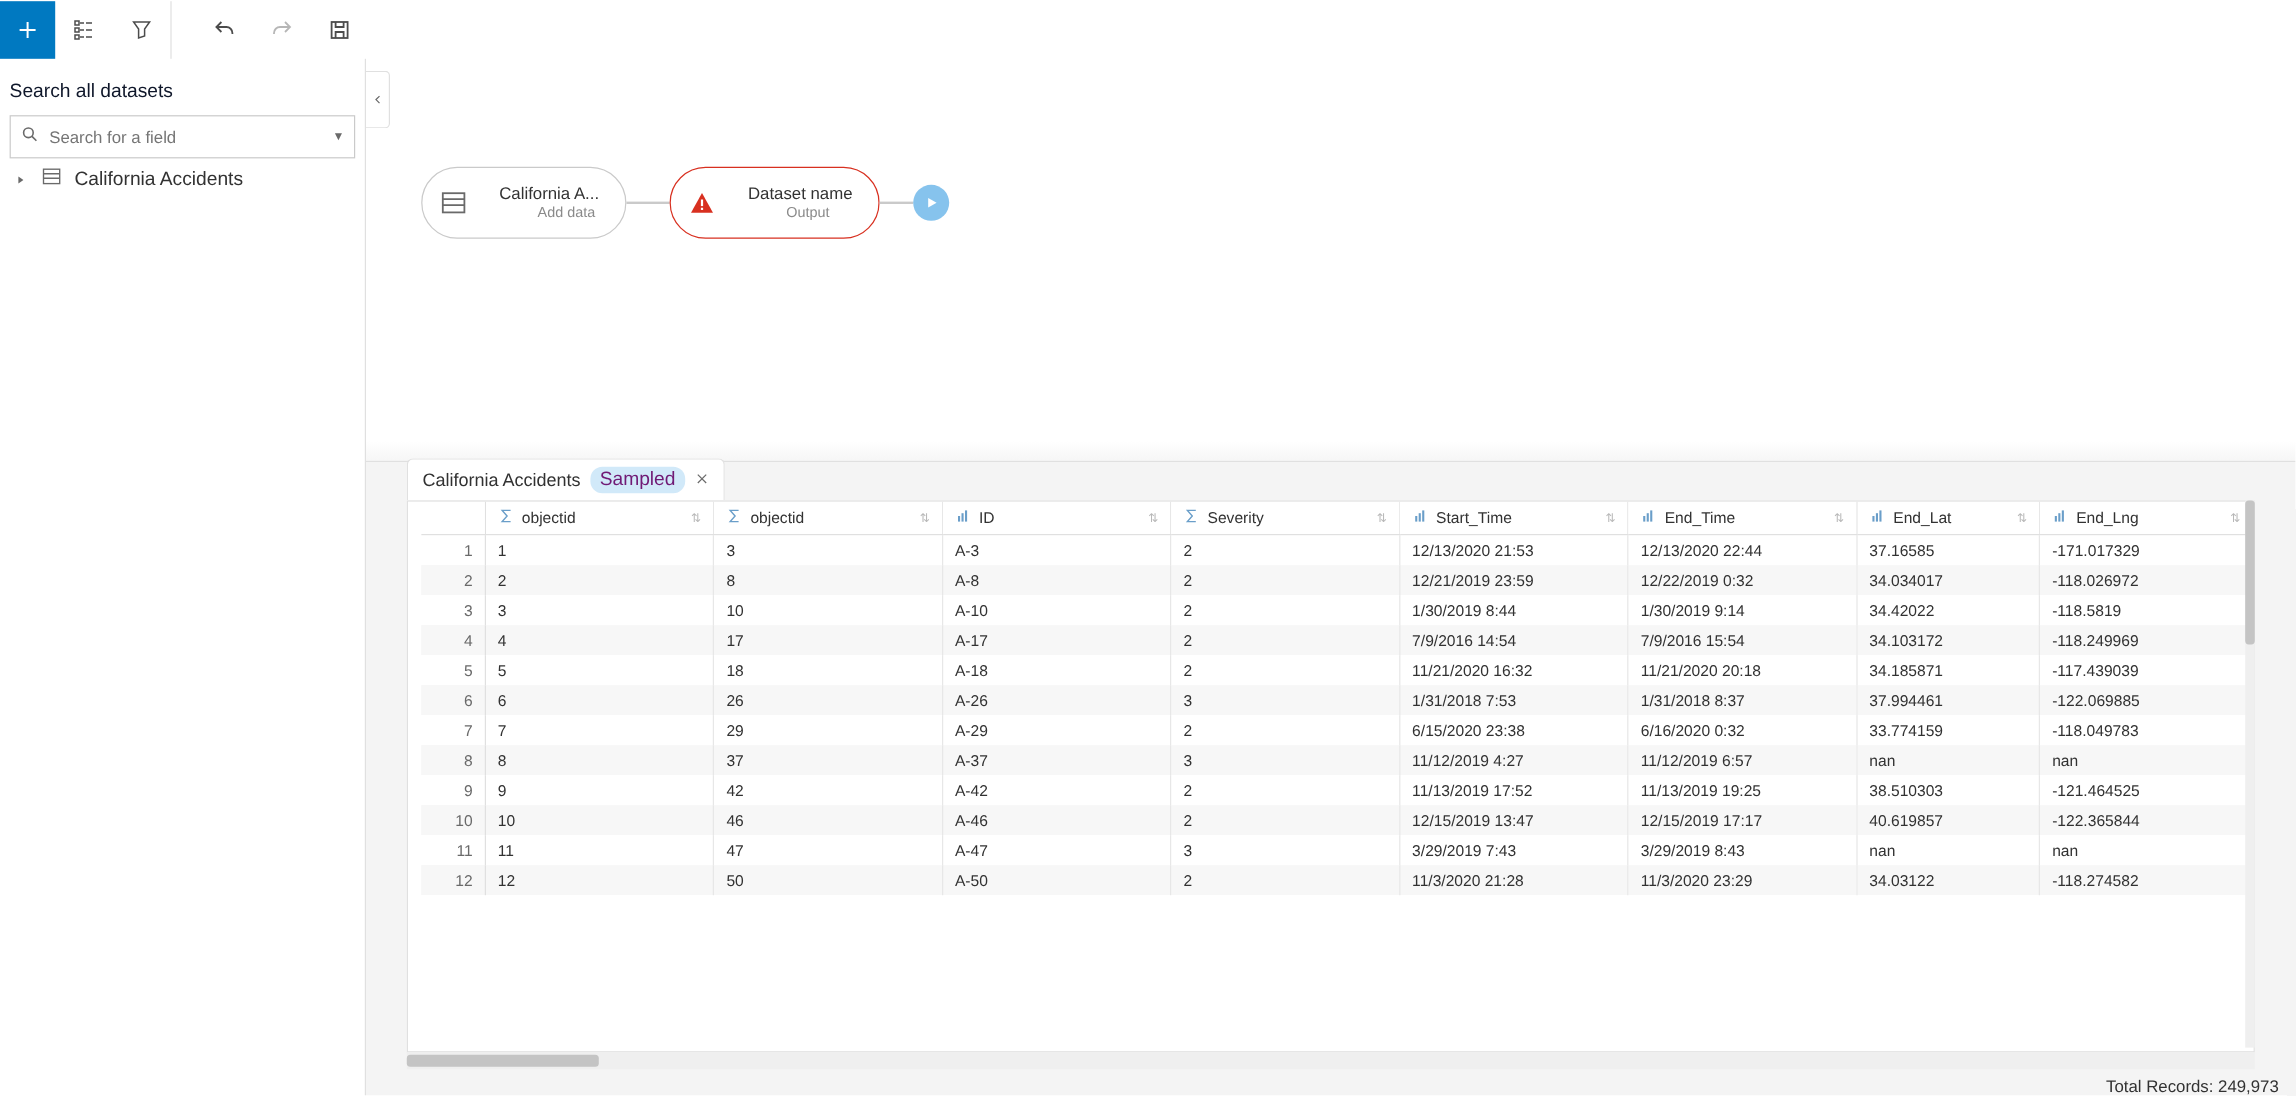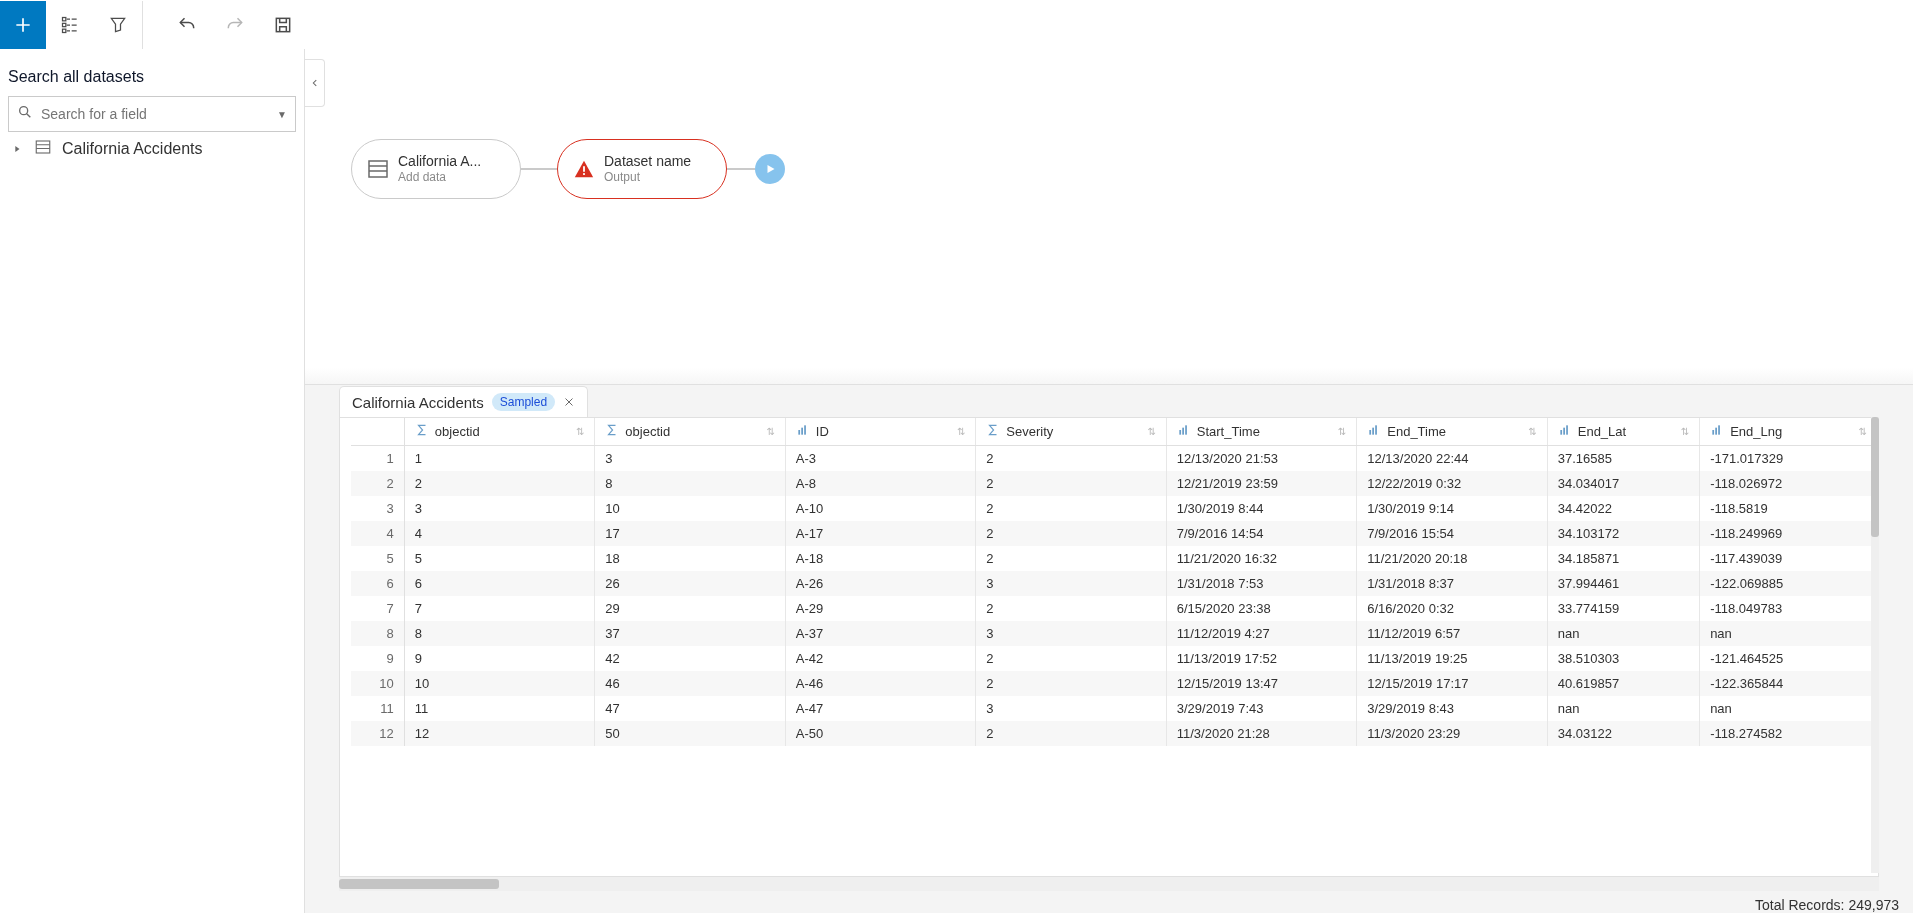--- a/index.html
+++ b/index.html
@@ -28,36 +28,36 @@
 .tree-item { display: flex; align-items: center; gap: 10px; padding: 6px 4px; cursor: pointer; }
 .tree-item .expand { width: 12px; display:inline-flex; color:#6a6a6a; }
 .tree-item .ds-icon { color:#6a6a6a; }
 
 .main { flex:1; position: relative; display:flex; flex-direction:column; min-width:0; }
 .collapse-handle { position:absolute; top:10px; left:0; width:20px; height:48px; border:1px solid #e0e0e0; border-left:none; background:#fff; display:flex; align-items:center; justify-content:center; cursor:pointer; color:#6a6a6a; z-index:5; border-radius:0 4px 4px 0;}
 .canvas { flex: 0 0 336px; background: linear-gradient(#fff 0%, #fff 95%, #f6f6f6 100%); position:relative; border-bottom:1px solid #e0e0e0;}
 
 
 .graph { position:absolute; top:90px; left:46px; display:flex; align-items:center; }
-.pill { height:60px; border:1px solid #cacaca; border-radius:30px; background:#fff; display:flex; align-items:center; padding:0 22px 0 12px; gap:6px; min-width:170px;}
+.pill { height:60px; border:1px solid #cacaca; border-radius:30px; background:#fff; display:flex; align-items:center; padding:0 22px 0 12px; gap:24px; min-width:170px;}
 .pill.warn { border:1px solid #d83020; }
 .pill .picon { width:28px; height:28px; display:flex; align-items:center; justify-content:center; color:#6a6a6a;}
 .pill .picon.warn { color:#d83020; }
 .pill .plabels { display:flex; flex-direction:column; line-height:1.2; }
 .pill .pt { font-size:14px; color:#323232; white-space:nowrap; }
-.pill .ps { font-size:12px; color:#8a8a8a; }
+.pill .ps { font-size:12px; color:#8a8a8a;margin-left:32px; }
 .link { width:36px; height:2px; background:#cacaca; }
 .link.short { width:28px; }
 .run-circle { width:30px; height:30px; border-radius:50%; background:#86c3ed; display:flex; align-items:center; justify-content:center; color:#fff; cursor:pointer;}
 
 
 .table-panel { flex:1; background:#f4f4f4; display:flex; flex-direction:column; min-height:0; position:relative;}
 .tabstrip { display:flex; align-items:flex-end; padding-left:34px; height:32px;}
 .tab { background:#fff; border:1px solid #e0e0e0; border-bottom:none; border-radius:5px 5px 0 0; padding:6px 12px; display:flex; align-items:center; gap:8px; font-size:15px;}
-.sampled-badge { background:#d1e9f9; color:#1d4ed8; font-size:12px; border-radius:10px; padding:2px 8px;}
+.sampled-badge { background:#d1e9f9; color:#701a75; font-size:16px; border-radius:10px; padding:2px 8px;}
 .tab .close { color:#6a6a6a; cursor:pointer; }
 
 .grid-wrap { flex:1; background:#fff; margin:0 34px 0 34px; border:1px solid #e0e0e0; overflow:hidden; position:relative; display:flex; flex-direction:column;padding-left:11px;}
 .grid { flex:1; overflow:hidden;}
 table { border-collapse:collapse; width:100%; table-layout:fixed;}
 th, td { border-right:1px solid #e7e7e7; padding:5px 10px; font-size:13px; text-align:left; white-space:nowrap; overflow:hidden; text-overflow:ellipsis; height:24.6px;}
 th { background:#fff; border-bottom:1px solid #e0e0e0; color:#323232; font-weight:400; position:relative;}
 th .col-inner{display:flex; align-items:center; gap:6px;}
 th .type-icn{color:#6a9ec9; font-size:12px;}
 th .sort-icn{margin-left:auto; color:#b8b8b8; font-size:10px;}

